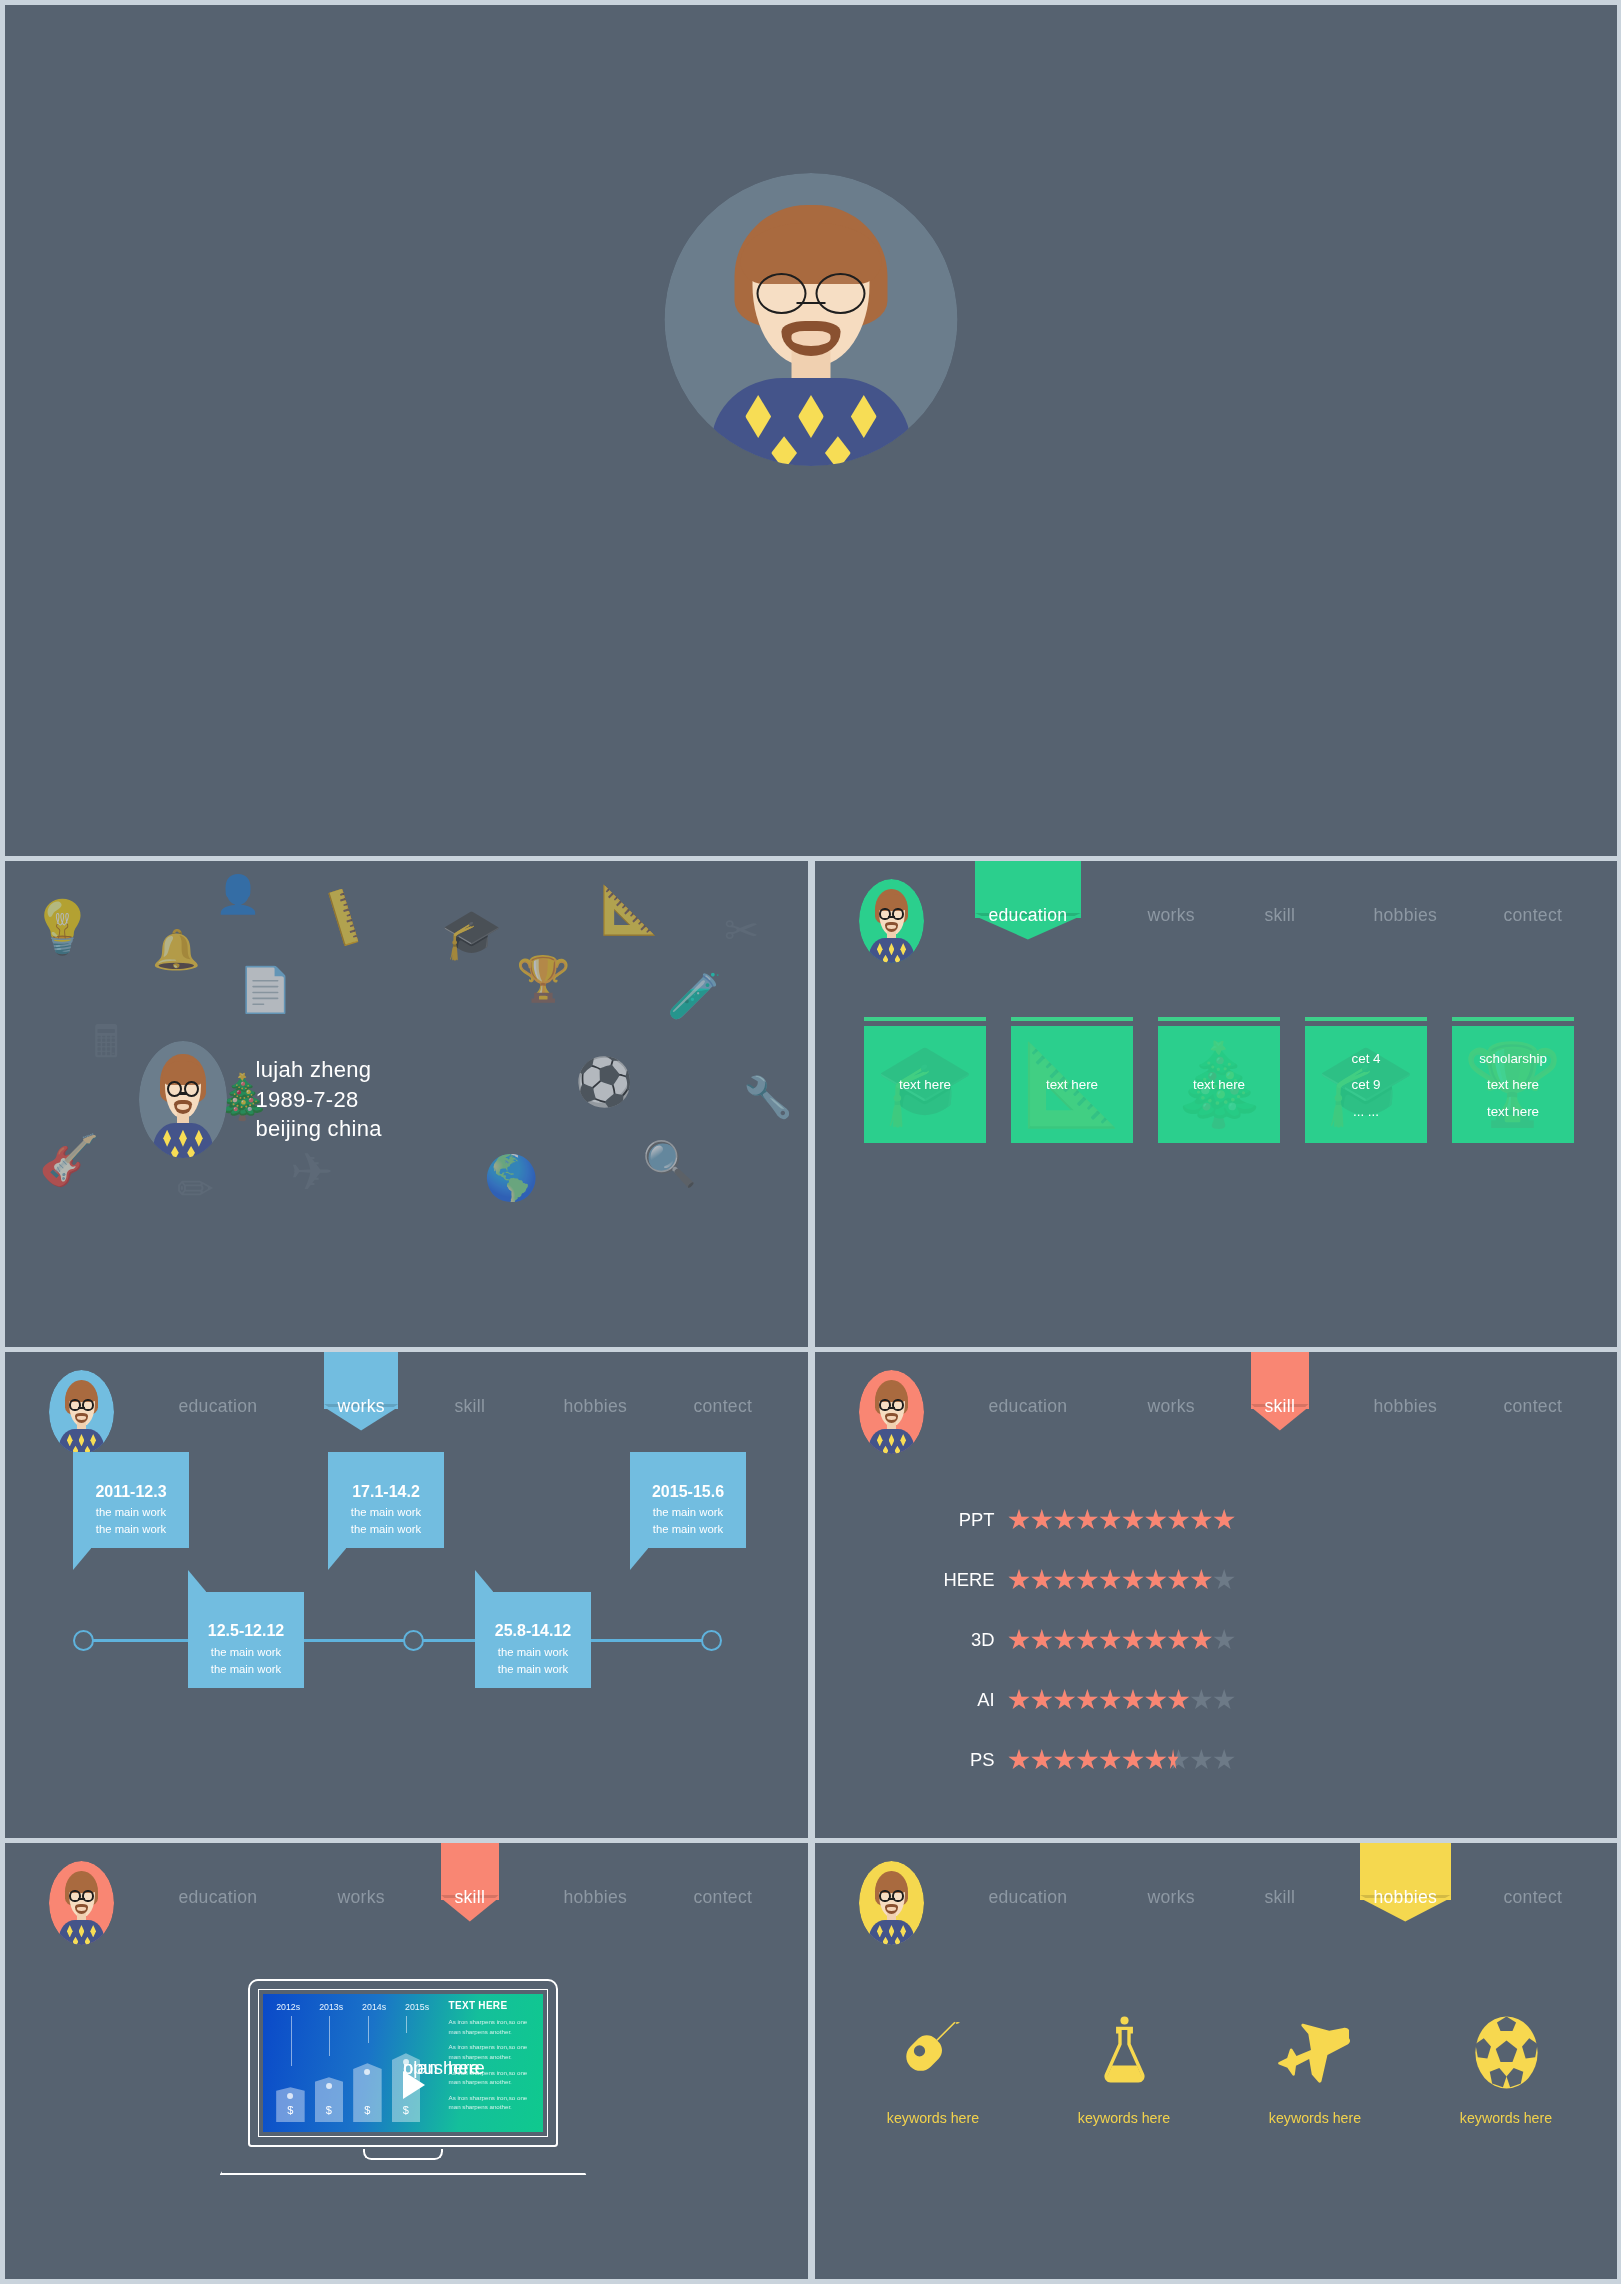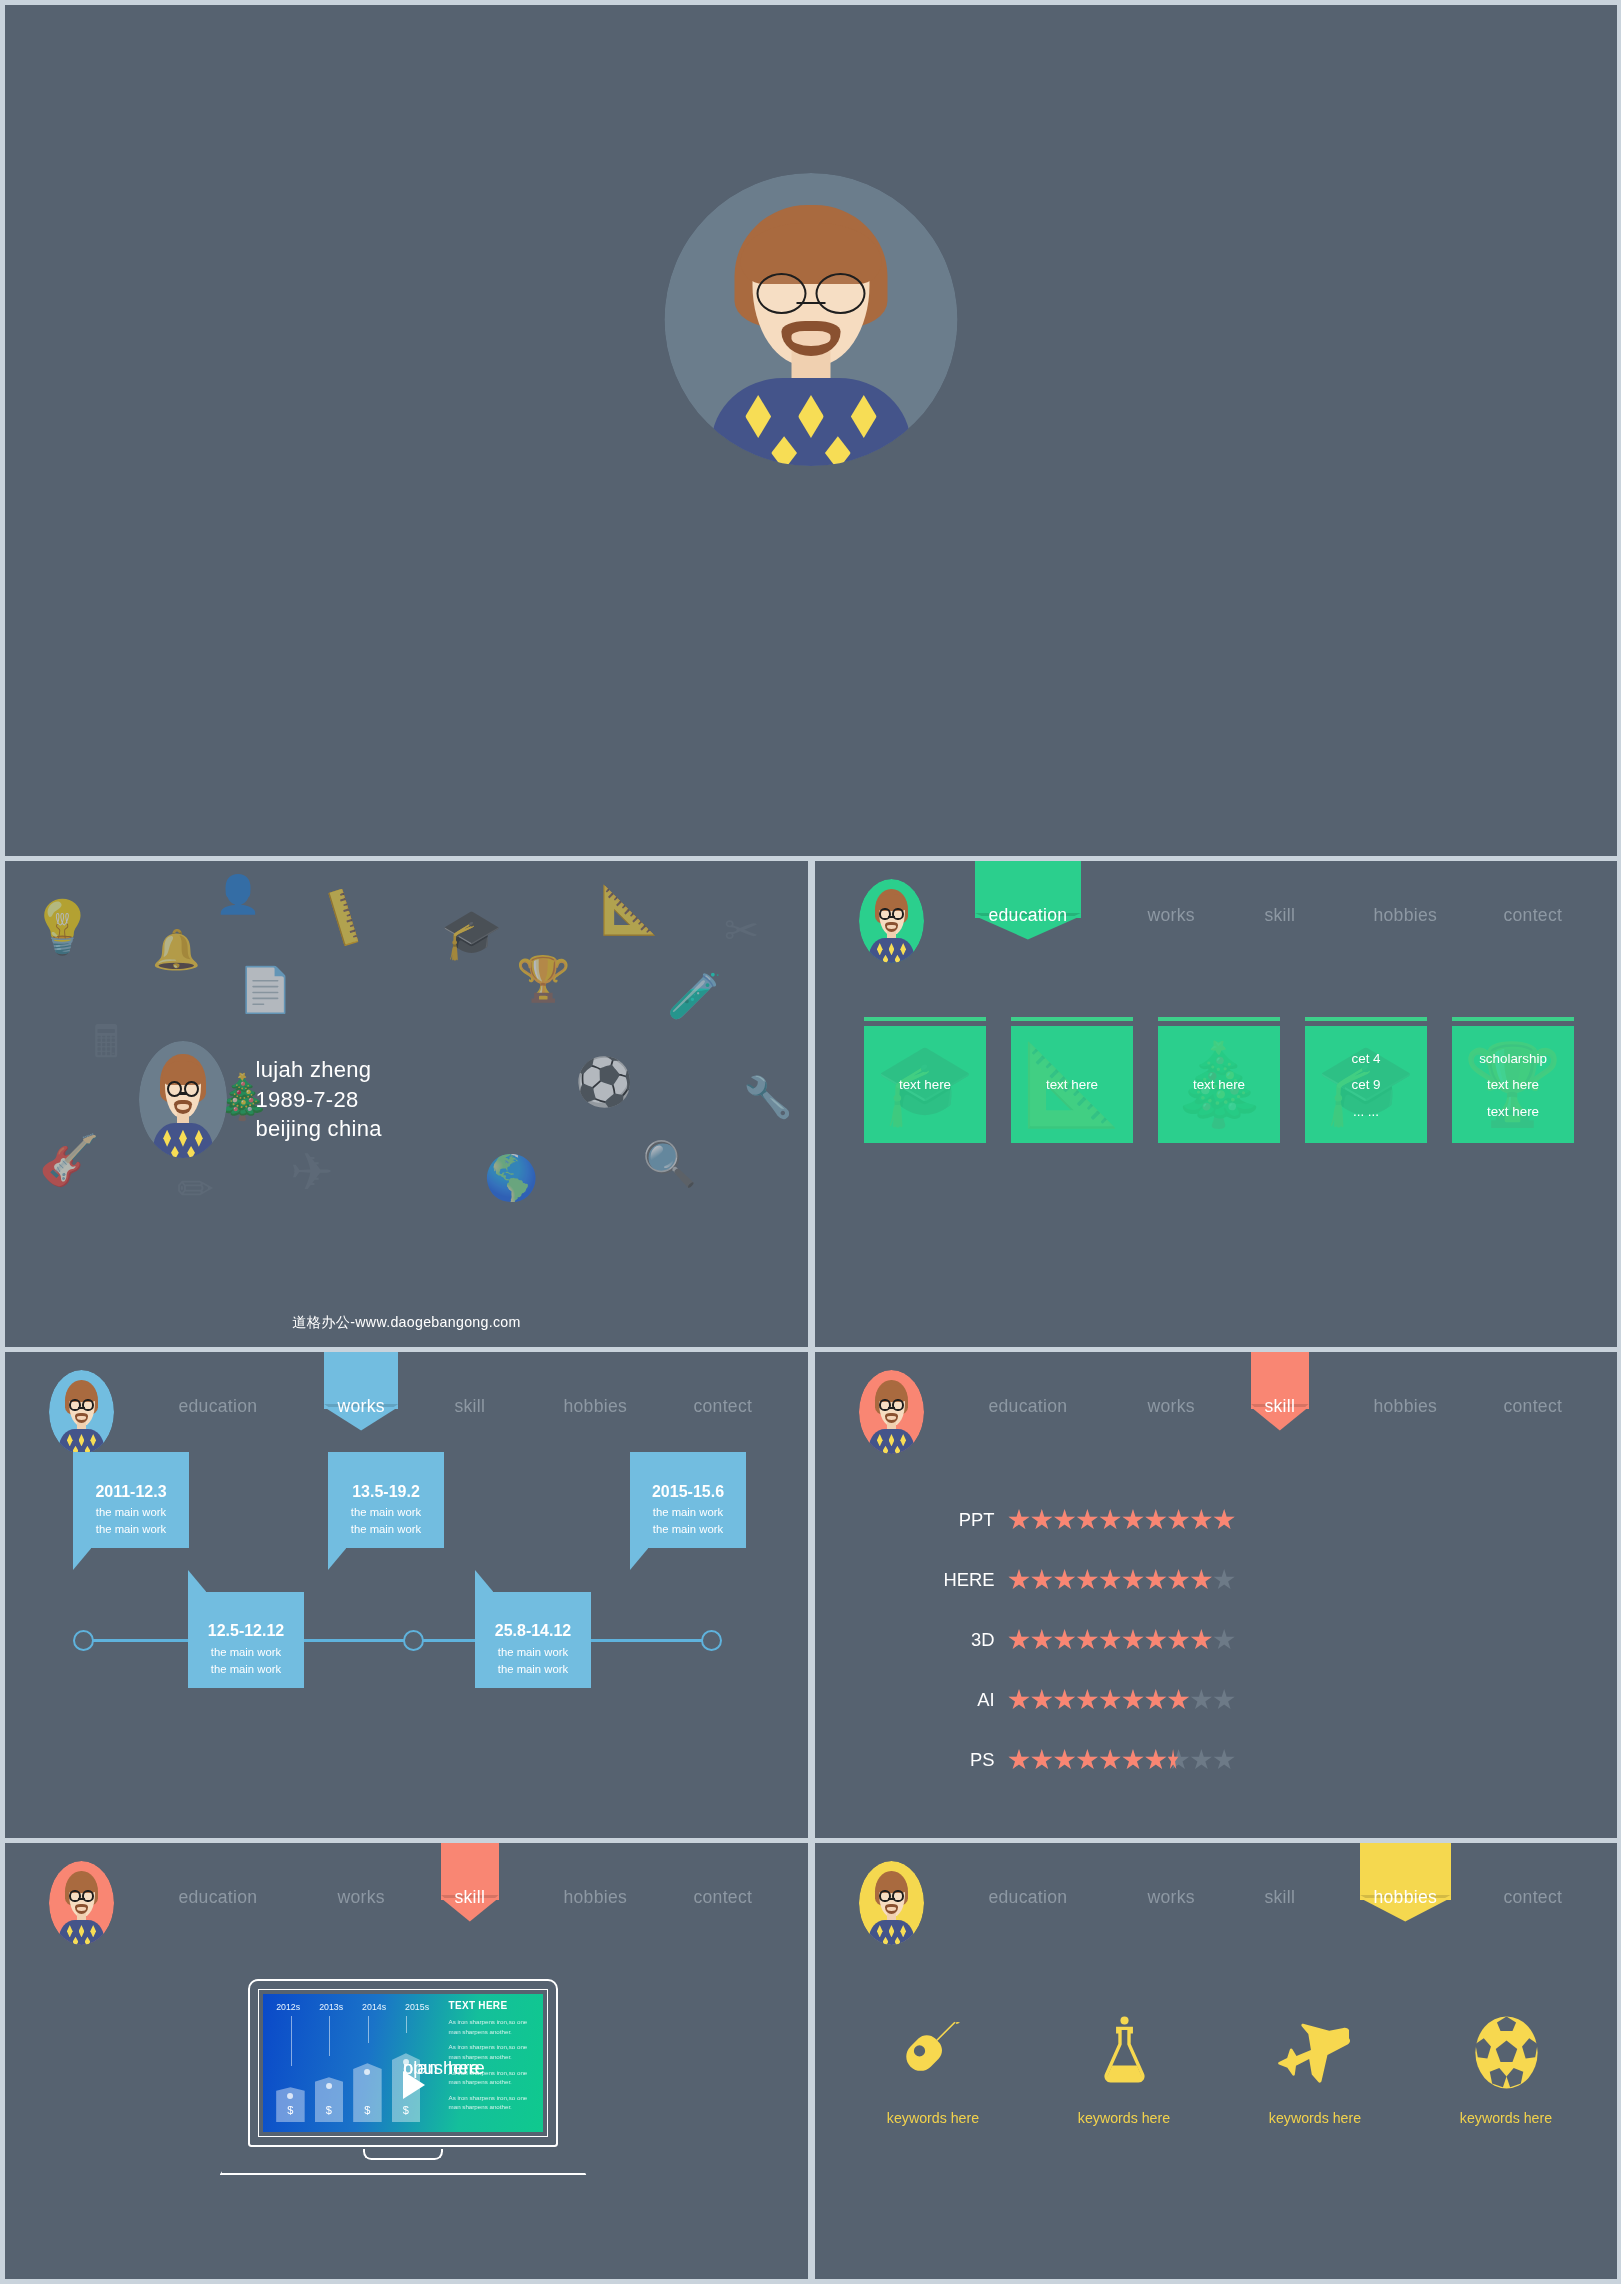--- a/index.html
+++ b/index.html
@@ -223,21 +223,20 @@
           <div class="dia d4 half"></div>
             <div class="dia d5 half"></div>
         </div>
       </div>
       <div class="profile-text">
         <div>lujah zheng</div>
         <div>1989-7-28</div>
         <div>beijing china</div>
       </div>
     </div>
-    <div class="footer-url">道格办公-www.daogebangong.com</div>
   </section>
 
   <section class="slide" id="slide-education">
     <div class="av sect-avatar">
       <div class="disc" style="background:#2bcf8d"></div>
       <div class="hair"></div>
         <div class="face"></div>
         <div class="bang"></div>
         <div class="neck"></div>
       <div class="glasses">
@@ -362,21 +361,21 @@
         <div class="dt">2011-12.3</div>
         <div class="ln">the main work</div>
         <div class="ln">the main work</div>
       </div>
       <div class="bubble dn" style="left:149px;">
         <div class="dt">12.5-12.12</div>
         <div class="ln">the main work</div>
         <div class="ln">the main work</div>
       </div>
       <div class="bubble up" style="left:289px;">
-        <div class="dt">13.5-19.2</div>
+        <div class="dt">17.1-14.2</div>
         <div class="ln">the main work</div>
         <div class="ln">the main work</div>
       </div>
       <div class="bubble dn" style="left:436px;">
         <div class="dt">25.8-14.12</div>
         <div class="ln">the main work</div>
         <div class="ln">the main work</div>
       </div>
       <div class="bubble up" style="left:591px;">
         <div class="dt">2015-15.6</div>

